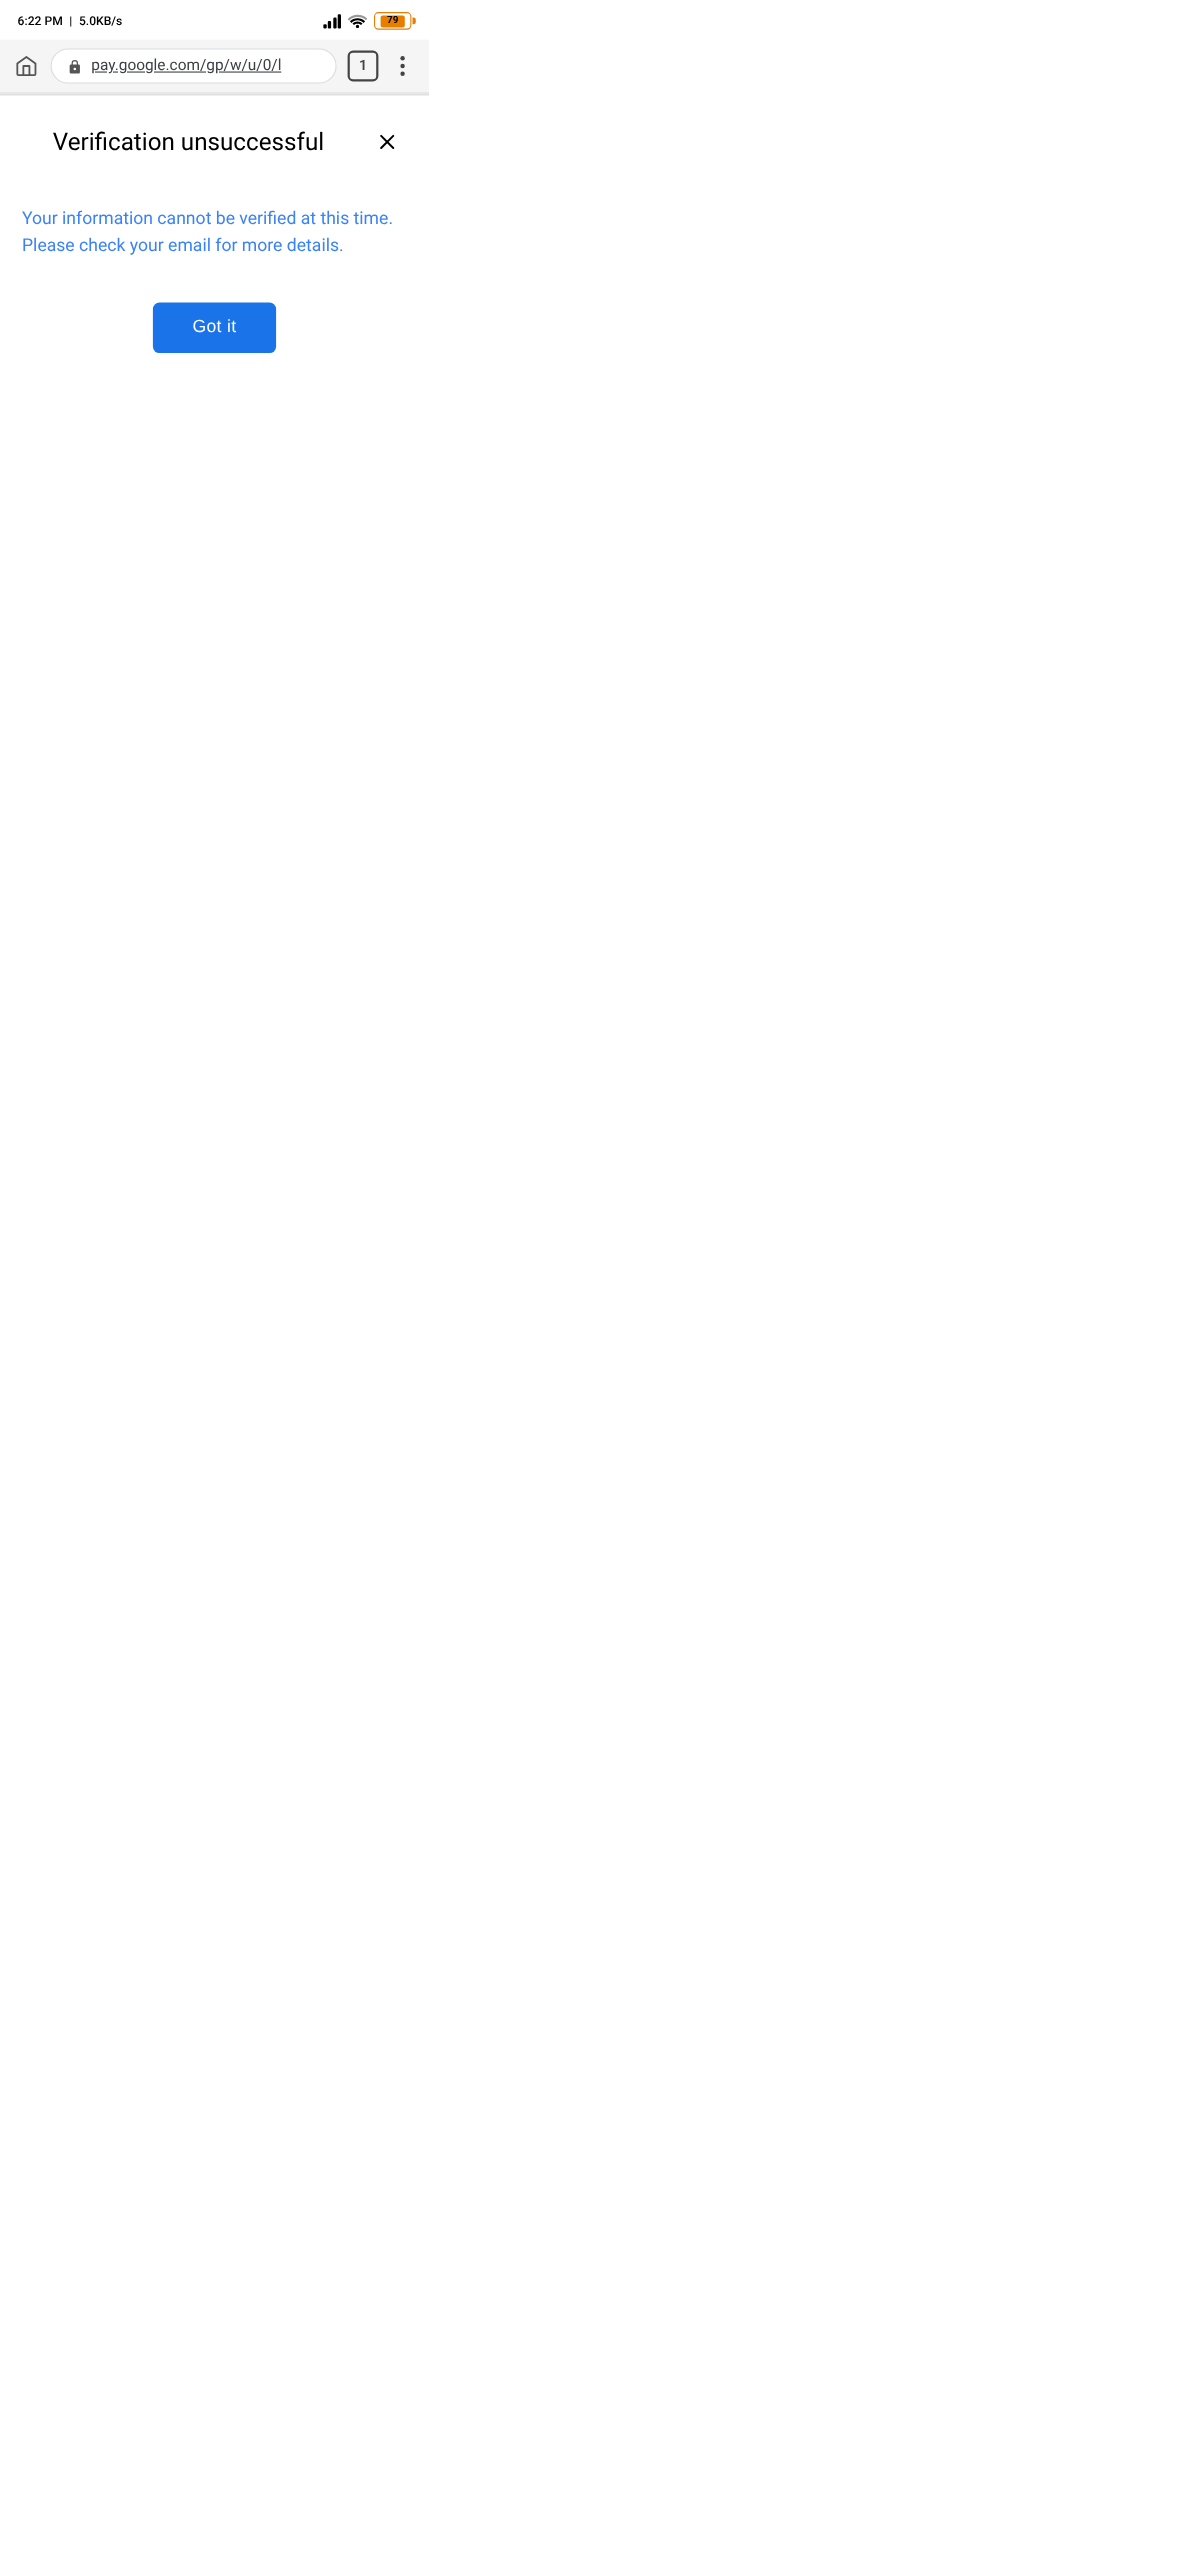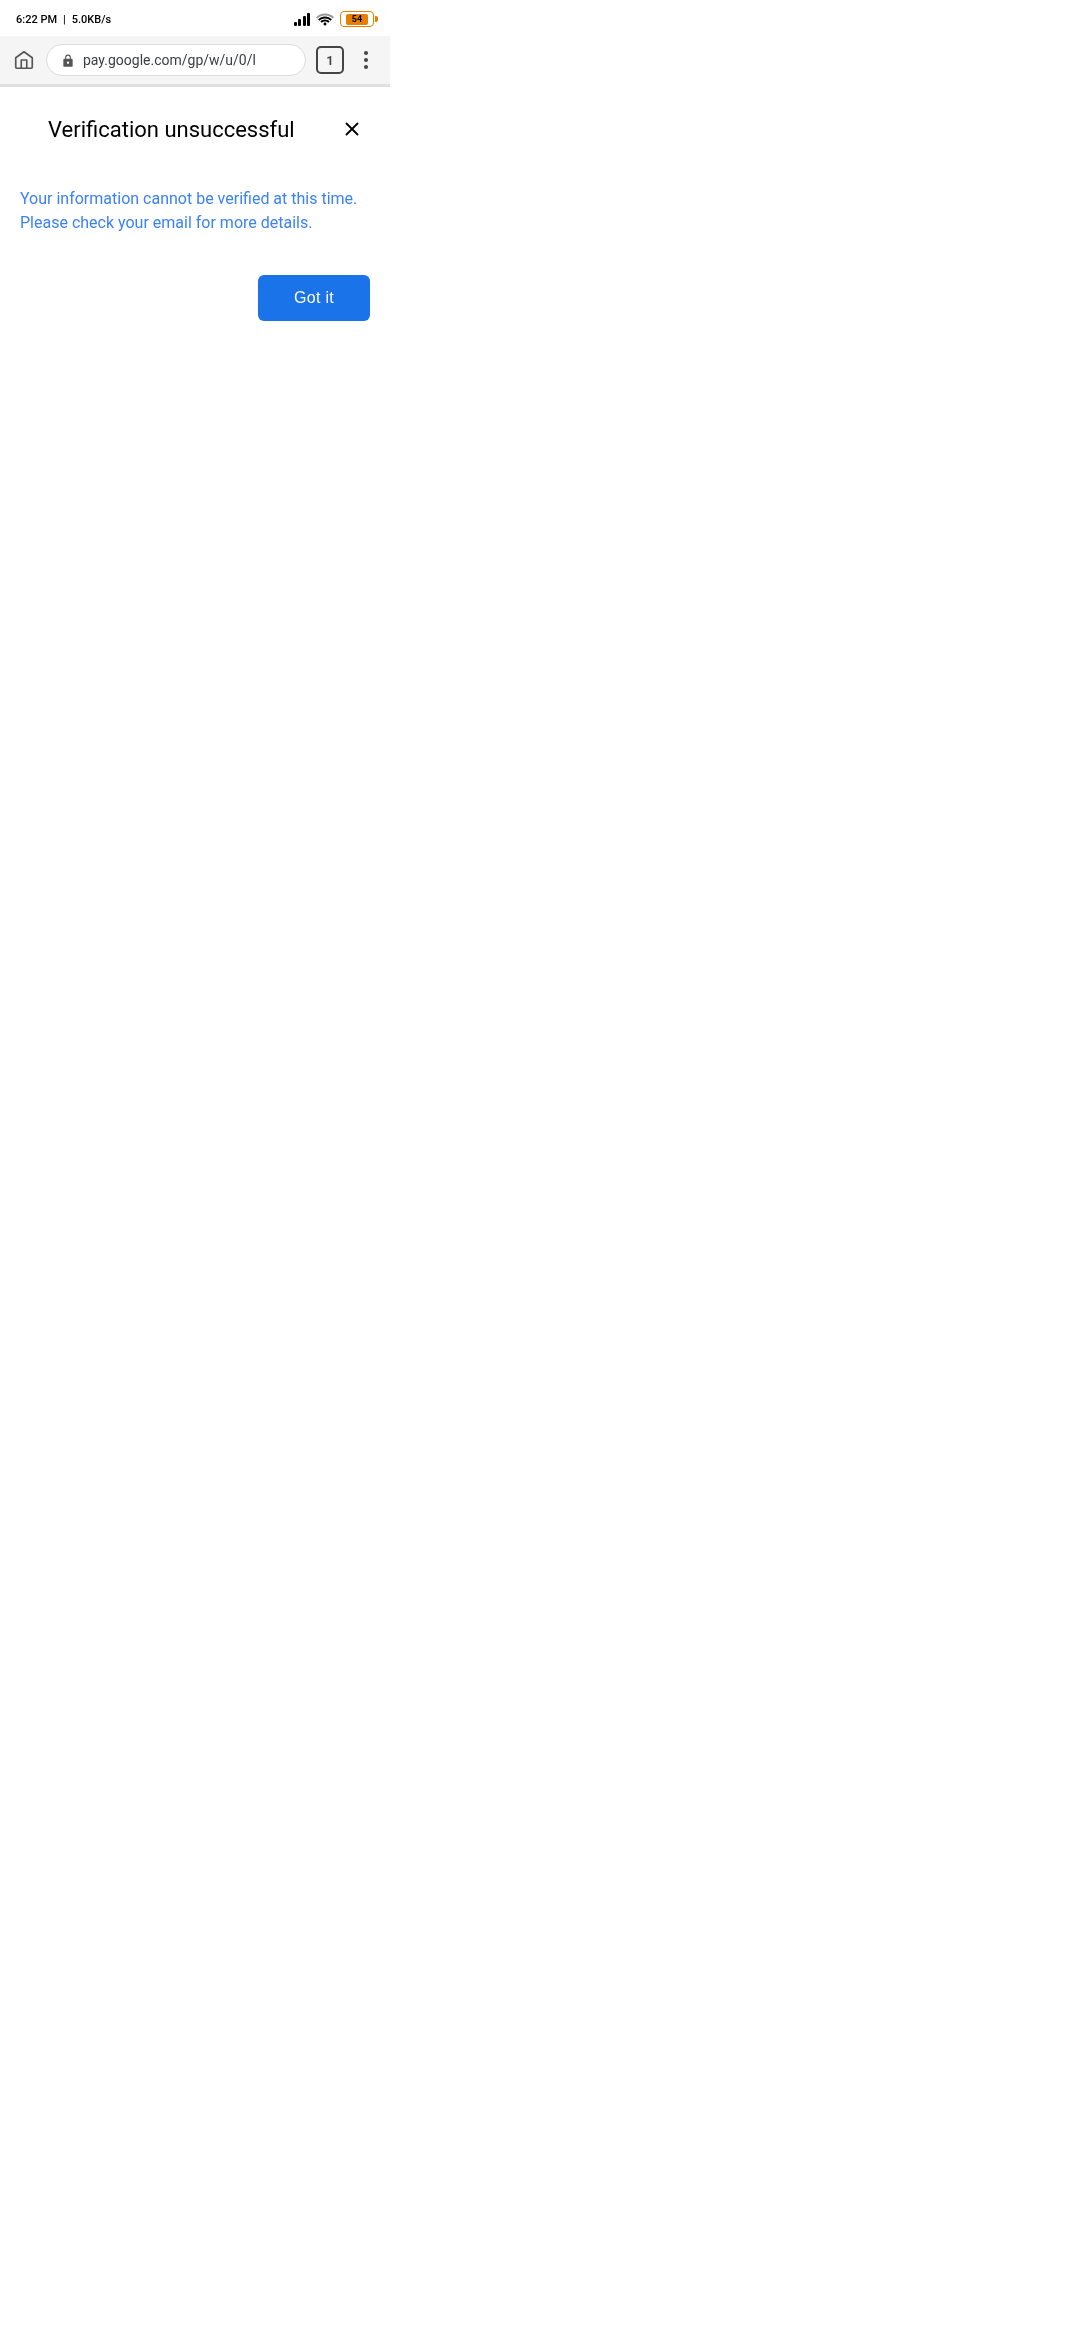--- a/index.html
+++ b/index.html
@@ -142,20 +142,21 @@
       height: 14px;
       flex-shrink: 0;
     }
 
     .url-text {
       font-size: 14px;
       color: #3c4043;
       white-space: nowrap;
       overflow: hidden;
       text-overflow: ellipsis;
+      text-decoration: underline;
     }
 
     .tab-count {
       width: 28px;
       height: 28px;
       border: 2px solid #444;
       border-radius: 5px;
       display: flex;
       align-items: center;
       justify-content: center;
@@ -218,21 +219,21 @@
 
     .message-text {
       font-size: 16px;
       line-height: 1.5;
       color: #3b82f6;
       margin-bottom: 40px;
     }
 
     .button-row {
       display: flex;
-      justify-content: flex-end;
+      justify-content: center;
     }
 
     .got-it-button {
       background: #1a73e8;
       color: #ffffff;
       border: none;
       border-radius: 6px;
       padding: 14px 36px;
       font-size: 16px;
       font-weight: 500;
@@ -277,21 +278,21 @@
       <svg width="18" height="14" viewBox="0 0 18 14">
         <path d="M9 10.5c-.8 0-1.5.7-1.5 1.5S8.2 13.5 9 13.5s1.5-.7 1.5-1.5S9.8 10.5 9 10.5z" fill="#000"></path>
         <path d="M9 7.5C7.2 7.5 5.6 8.2 4.4 9.4l1.4 1.4C6.7 9.9 7.8 9.5 9 9.5s2.3.4 3.2 1.3l1.4-1.4C12.4 8.2 10.8 7.5 9 7.5z" fill="#000"></path>
         <path d="M9 4.5C6.3 4.5 3.9 5.6 2.1 7.4l1.4 1.4C5 7.3 6.9 6.5 9 6.5s4 .8 5.5 2.3l1.4-1.4C14.1 5.6 11.7 4.5 9 4.5z" fill="#000"></path>
         <path d="M9 1.5C5.4 1.5 2.2 3 0 5.4l1.4 1.4C3.3 4.6 6 3.5 9 3.5s5.7 1.1 7.6 2.9L18 5C15.8 3 12.6 1.5 9 1.5z" fill="#000" opacity="0.4"></path>
       </svg>
     </div>
 
     <div class="battery-icon">
       <div class="battery-fill"></div>
-      <span class="battery-text">54</span>
+      <span class="battery-text">79</span>
     </div>
   </div>
 </div>
 
 <div class="browser-chrome">
   <div class="home-icon">
     <svg width="22" height="22" viewBox="0 0 24 24" fill="none" stroke="#555" stroke-width="1.8" stroke-linecap="round" stroke-linejoin="round">
       <path d="M3 9.5L12 3l9 6.5V20a1 1 0 0 1-1 1H4a1 1 0 0 1-1-1V9.5z"></path>
       <path d="M9 21V12h6v9"></path>
     </svg>

